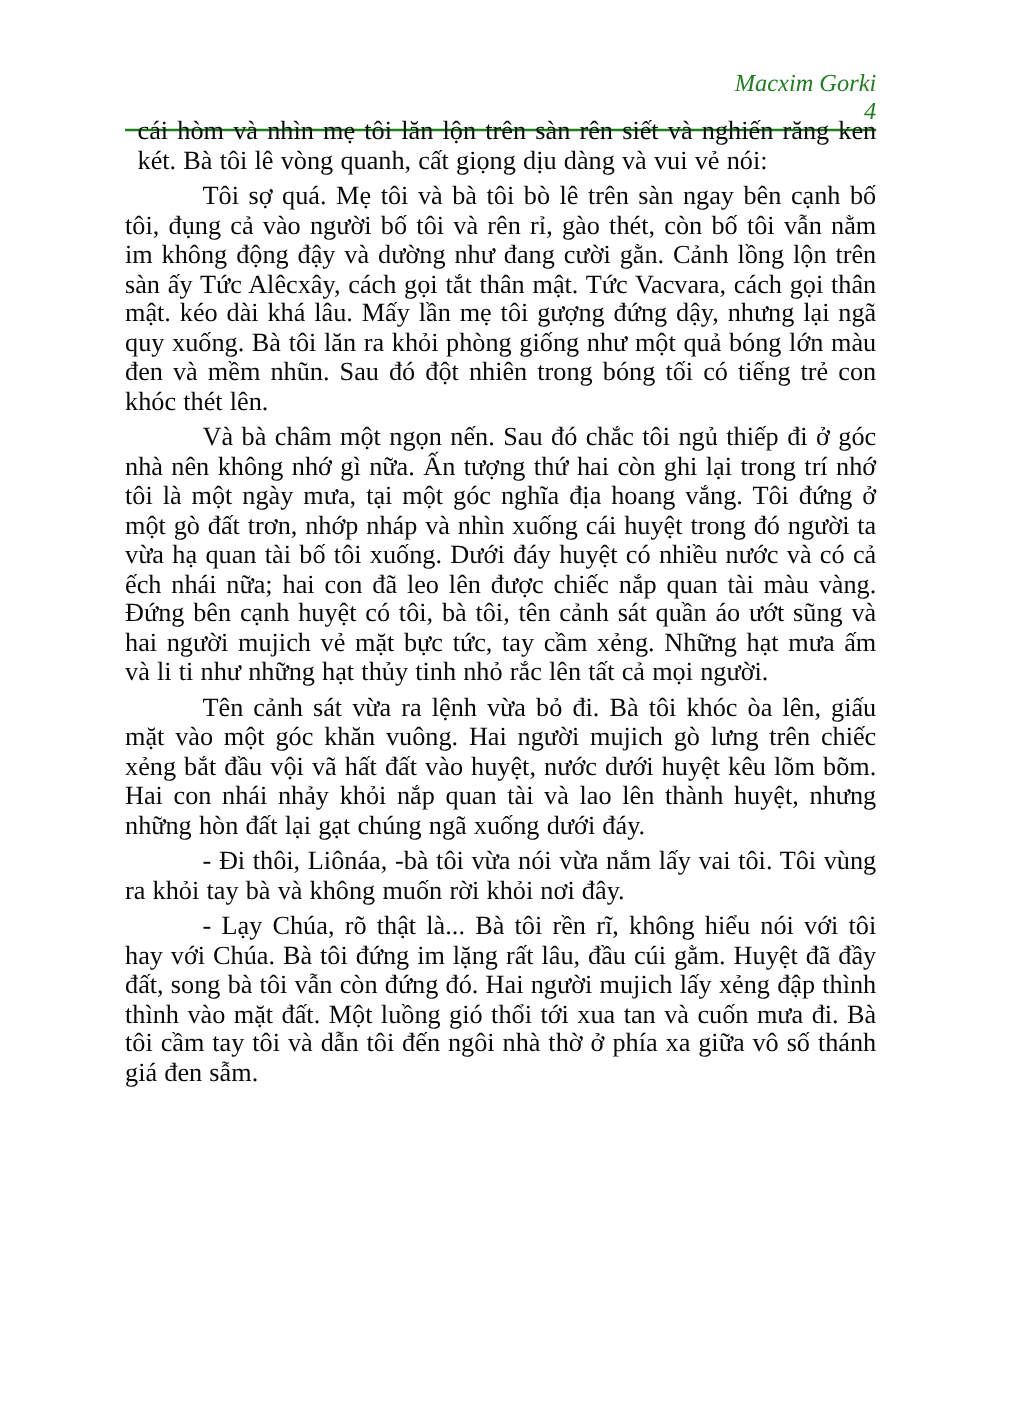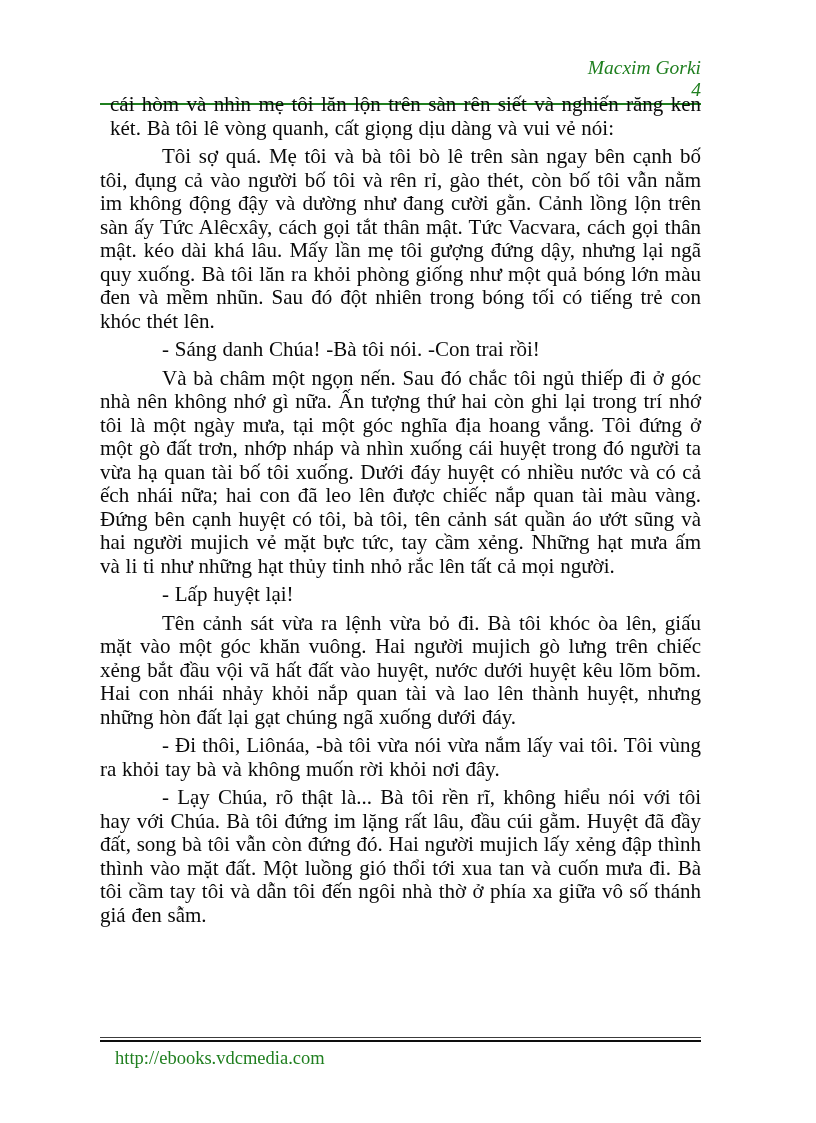--- a/index.html
+++ b/index.html
@@ -91,28 +91,20 @@
 <div class="page">
 
   <div class="running-header">
     <span class="title">Macxim Gorki</span>
     <span class="pagenum">4</span>
   </div>
 
   <div class="body-text">
     <p class="continuation">cái hòm và nhìn mẹ tôi lăn lộn trên sàn rên siết và nghiến răng ken két. Bà tôi lê vòng quanh, cất giọng dịu dàng và vui vẻ nói:</p>
     <p>Tôi sợ quá. Mẹ tôi và bà tôi bò lê trên sàn ngay bên cạnh bố tôi, đụng cả vào người bố tôi và rên rỉ, gào thét, còn bố tôi vẫn nằm im không động đậy và dường như đang cười gằn. Cảnh lồng lộn trên sàn ấy Tức Alêcxây, cách gọi tắt thân mật. Tức Vacvara, cách gọi thân mật. kéo dài khá lâu. Mấy lần mẹ tôi gượng đứng dậy, nhưng lại ngã quy xuống. Bà tôi lăn ra khỏi phòng giống như một quả bóng lớn màu đen và mềm nhũn. Sau đó đột nhiên trong bóng tối có tiếng trẻ con khóc thét lên.</p>
-    <p>- Sáng danh Chúa! -Bà tôi nói. -Con trai rồi!</p>
     <p>Và bà châm một ngọn nến. Sau đó chắc tôi ngủ thiếp đi ở góc nhà nên không nhớ gì nữa. Ấn tượng thứ hai còn ghi lại trong trí nhớ tôi là một ngày mưa, tại một góc nghĩa địa hoang vắng. Tôi đứng ở một gò đất trơn, nhớp nháp và nhìn xuống cái huyệt trong đó người ta vừa hạ quan tài bố tôi xuống. Dưới đáy huyệt có nhiều nước và có cả ếch nhái nữa; hai con đã leo lên được chiếc nắp quan tài màu vàng. Đứng bên cạnh huyệt có tôi, bà tôi, tên cảnh sát quần áo ướt sũng và hai người mujich vẻ mặt bực tức, tay cầm xẻng. Những hạt mưa ấm và li ti như những hạt thủy tinh nhỏ rắc lên tất cả mọi người.</p>
-    <p>- Lấp huyệt lại!</p>
     <p>Tên cảnh sát vừa ra lệnh vừa bỏ đi. Bà tôi khóc òa lên, giấu mặt vào một góc khăn vuông. Hai người mujich gò lưng trên chiếc xẻng bắt đầu vội vã hất đất vào huyệt, nước dưới huyệt kêu lõm bõm. Hai con nhái nhảy khỏi nắp quan tài và lao lên thành huyệt, nhưng những hòn đất lại gạt chúng ngã xuống dưới đáy.</p>
     <p>- Đi thôi, Liônáa, -bà tôi vừa nói vừa nắm lấy vai tôi. Tôi vùng ra khỏi tay bà và không muốn rời khỏi nơi đây.</p>
     <p>- Lạy Chúa, rõ thật là... Bà tôi rền rĩ, không hiểu nói với tôi hay với Chúa. Bà tôi đứng im lặng rất lâu, đầu cúi gằm. Huyệt đã đầy đất, song bà tôi vẫn còn đứng đó. Hai người mujich lấy xẻng đập thình thình vào mặt đất. Một luồng gió thổi tới xua tan và cuốn mưa đi. Bà tôi cầm tay tôi và dẫn tôi đến ngôi nhà thờ ở phía xa giữa vô số thánh giá đen sẫm.</p>
   </div>
 
-  <div class="page-footer">
-    <div class="rule-thin"></div>
-    <div class="rule-gap"></div>
-    <div class="rule-thick"></div>
-    <div class="footer-url">http://ebooks.vdcmedia.com</div>
-  </div>
 
 </div>
 
 </body></html>

